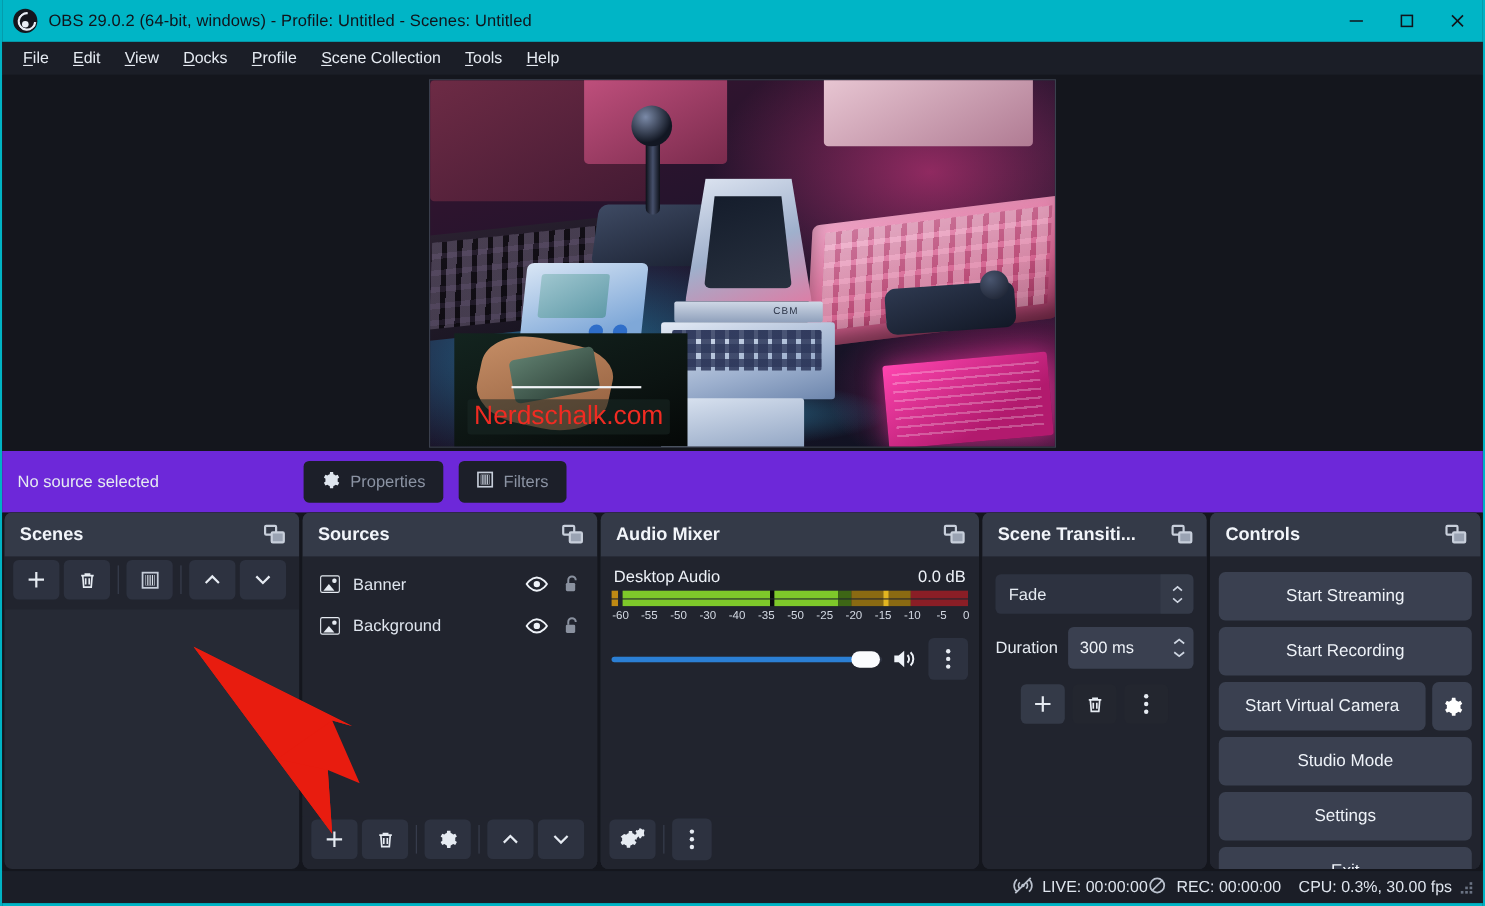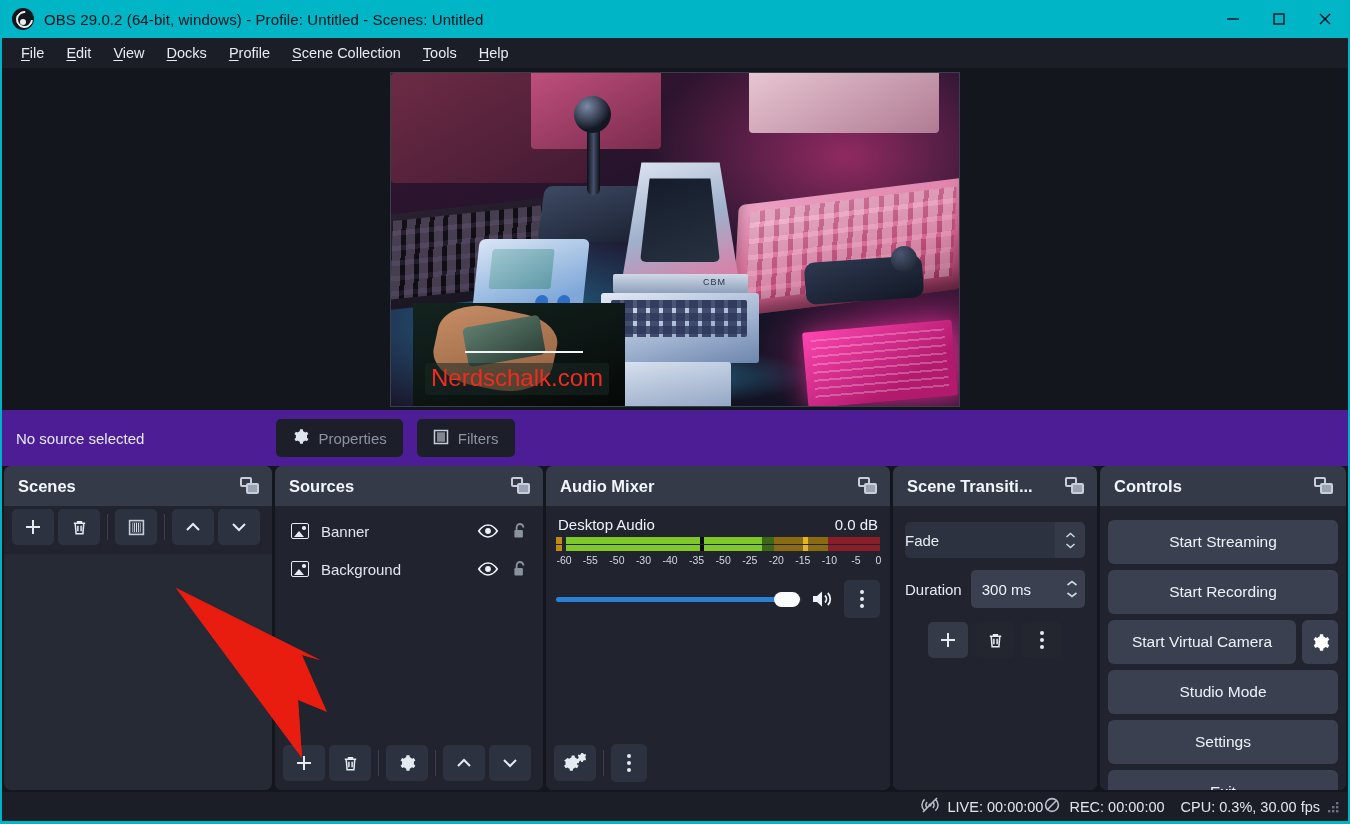--- a/index.html
+++ b/index.html
@@ -237,21 +237,21 @@
     position: absolute; left: 12px; top: 60px;
     font-size: 24px; color: #f02b22;
     font-family: "Liberation Sans", sans-serif;
     background: rgba(25,40,36,.55); padding: 1px 6px 3px; border-radius: 3px;
     white-space: nowrap;
   }
 
   
   .source-bar {
     flex: 0 0 56px;
-    background: #4c1d95;
+    background: #6d28d9;
     display: flex; align-items: center; padding: 0 14px; gap: 14px;
   }
   .no-source {
     font-size: 15px; color: #e6ebf2; flex: 0 0 auto; margin-right: 118px;
   }
   .sbtn {
     height: 38px; padding: 0 16px; border-radius: 5px;
     background: #1c1f29; color: #8b93a3; font-size: 15px;
     display: flex; align-items: center; gap: 9px; border: none;
     font-family: "Liberation Sans", sans-serif;
@@ -371,21 +371,21 @@
     display: flex; flex-direction: column; align-items: center; justify-content: center; gap: 3px;
   }
   .dots-btn i { width: 4px; height: 4px; border-radius: 50%; background: #e6ebf2; }
 
   
   .tr-body { padding: 10px 12px 0; }
   .combo {
     height: 36px; display: flex; border-radius: 5px; overflow: hidden; background: #2d3240;
   }
   .combo-val {
-    flex: 1 1 auto; display: flex; align-items: center; padding-left: 0;
+    flex: 1 1 auto; display: flex; align-items: center; padding-left: 12px;
     font-size: 15px; color: #e6ebf2;
   }
   .combo-arrows {
     width: 30px; display: flex; flex-direction: column; align-items: center;
     justify-content: center; gap: 3px; background: #343a48; color: #cfd6e2;
   }
   .dur-row { display: flex; align-items: center; gap: 9px; margin-top: 12px; }
   .dur-label { font-size: 15px; color: #e6ebf2; }
   .spin {
     flex: 1 1 auto; height: 38px; background: #3a4050; border-radius: 5px;

